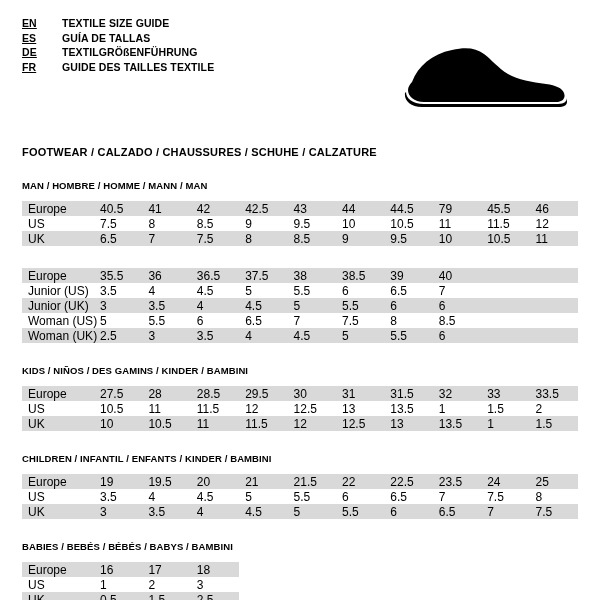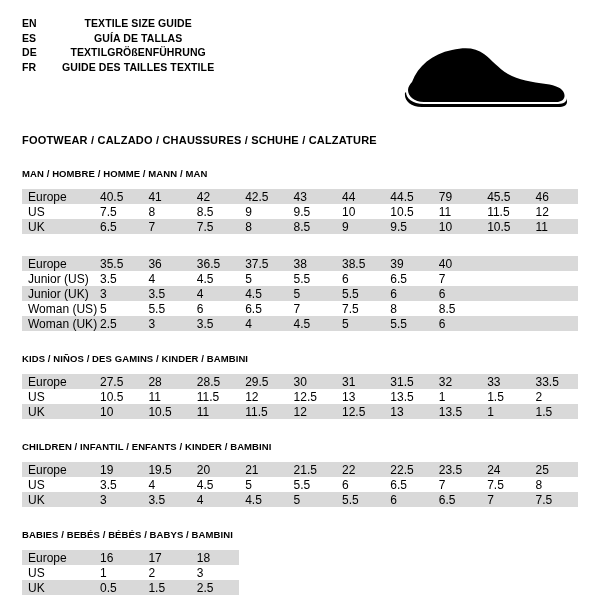--- a/index.html
+++ b/index.html
@@ -36,39 +36,39 @@
   }
   .lang-table td {
     padding: 0 0 4px 0;
     vertical-align: top;
     font-weight: bold;
     letter-spacing: 0.1px;
   }
   .lang-code {
     width: 40px;
     font-weight: bold;
+    text-decoration: underline;
   }
   .lang-title {
     font-weight: bold;
-    text-align: center;
   }
 
   .shoe-wrap {
     width: 190px;
     height: 78px;
     margin-right: 8px;
     margin-top: 18px;
   }
   .shoe-wrap svg { display: block; }
 
   .section-heading {
     font-size: 11px;
     font-weight: bold;
     letter-spacing: 0.2px;
-    margin-top: 20px;
+    margin-top: 32px;
   }
 
   
   .group {
     margin-top: 22px;
   }
   .group-title {
     font-size: 9.5px;
     font-weight: bold;
     letter-spacing: 0.1px;

